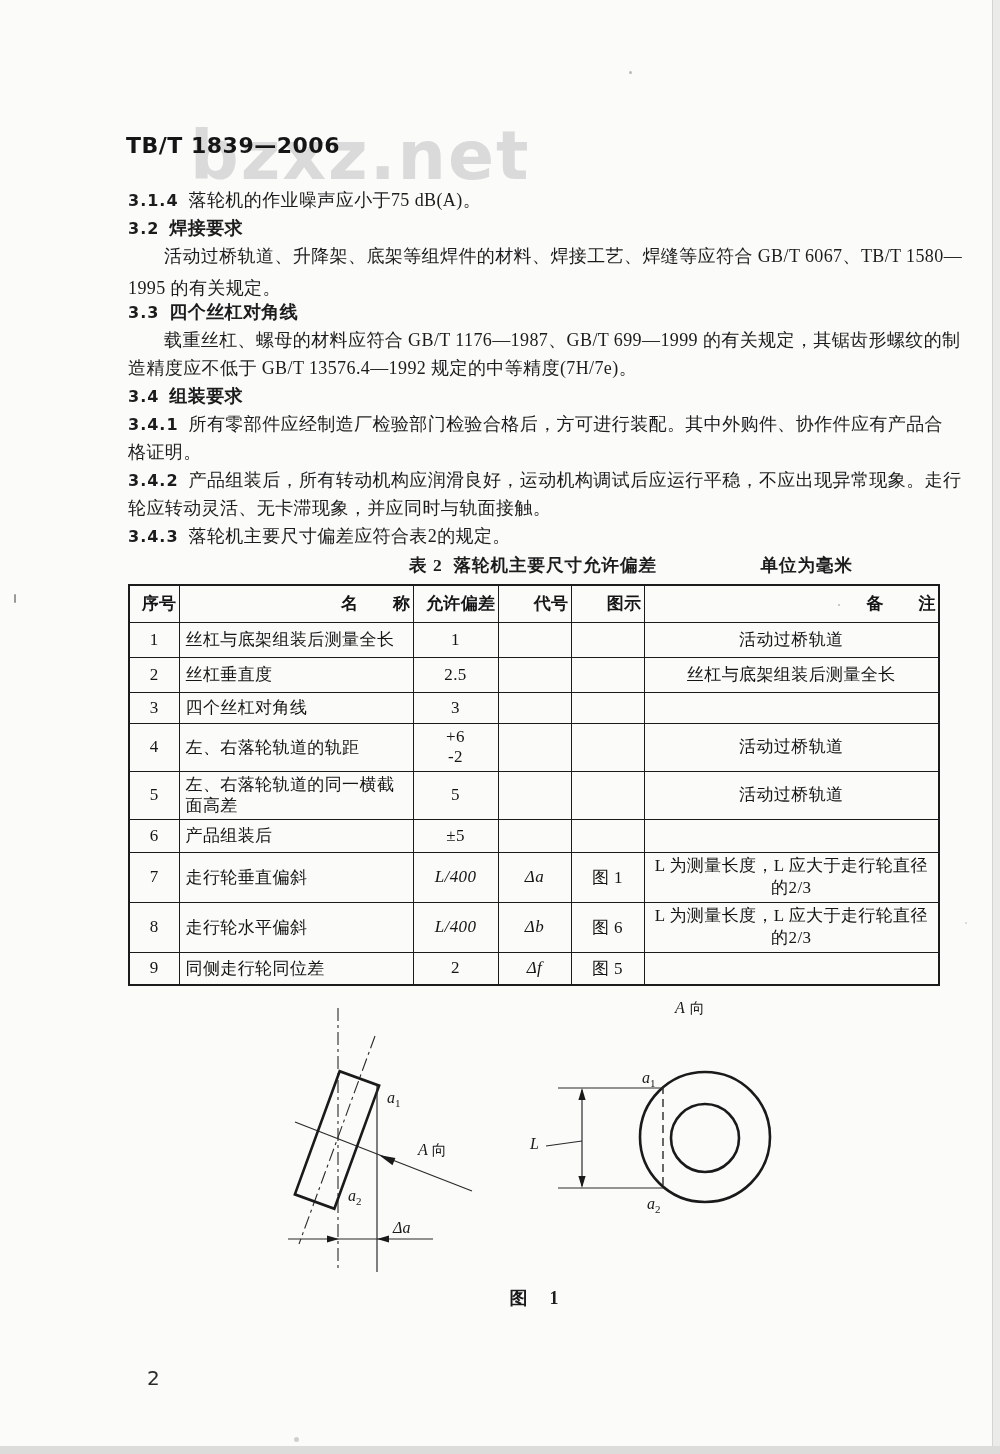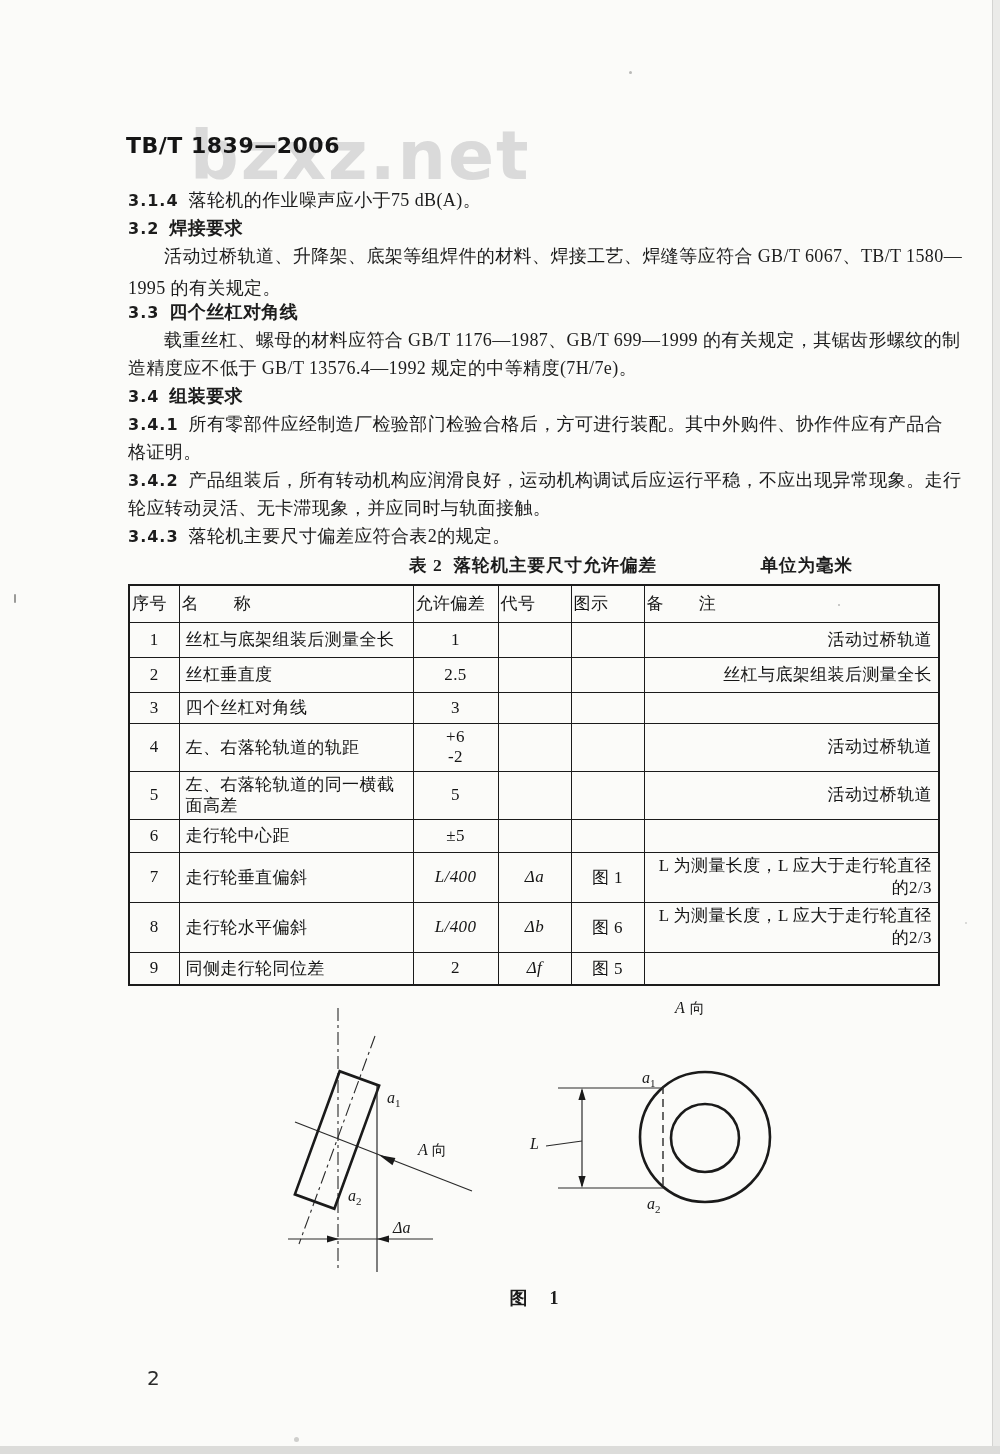--- a/index.html
+++ b/index.html
@@ -46,24 +46,24 @@
     position:absolute;left:128px;top:584px;width:810px;
     border-collapse:collapse;table-layout:fixed;
     font-size:17px;color:#151515;
   }
   table.dim th,table.dim td{
     border:1.5px solid #1b1b1b;padding:0 6px;
     vertical-align:middle;letter-spacing:0.4px;
     overflow:hidden;
   }
   table.dim{border:2px solid #1b1b1b;}
-  table.dim th{font-weight:normal;text-align:left;padding:0 2px;}
+  table.dim th{font-weight:bold;text-align:right;padding:0 2px;}
   td.c-no,td.c-tol,td.c-code,td.c-fig{text-align:center;}
   td.c-name{text-align:left;padding-left:10px;line-height:21px;}
-  td.c-note{text-align:right;padding-left:12px;line-height:22px;}
+  td.c-note{text-align:center;padding-left:12px;line-height:22px;}
   td.c-code,.ital{font-style:italic;}
   td.c-tol .stack{line-height:20px;}
   tr.hr{height:37px;}
   tr.r0{height:35px;} tr.r1{height:35px;} tr.r2{height:31px;}
   tr.r3{height:48px;} tr.r4{height:48px;} tr.r5{height:33px;}
   tr.r6{height:50px;} tr.r7{height:50px;} tr.r8{height:33px;}
   
   svg.figs{position:absolute;left:0;top:980px;}
   svg .thin{stroke:#2a2a2a;stroke-width:1.2;fill:none;}
   svg .bold{stroke:#1a1a1a;stroke-width:2.6;fill:none;}
@@ -181,21 +181,21 @@
       <tr class="r4">
         <td class="c-no">5</td>
         <td class="c-name">左、右落轮轨道的同一横截面高差</td>
         <td class="c-tol">5</td>
         <td class="c-code"></td>
         <td class="c-fig"></td>
         <td class="c-note">活动过桥轨道</td>
       </tr>
       <tr class="r5">
         <td class="c-no">6</td>
-        <td class="c-name">走行轮中心距</td>
+        <td class="c-name">产品组装后</td>
         <td class="c-tol">±5</td>
         <td class="c-code"></td>
         <td class="c-fig"></td>
         <td class="c-note"></td>
       </tr>
       <tr class="r6">
         <td class="c-no">7</td>
         <td class="c-name">走行轮垂直偏斜</td>
         <td class="c-tol ital">L/400</td>
         <td class="c-code">Δa</td>

